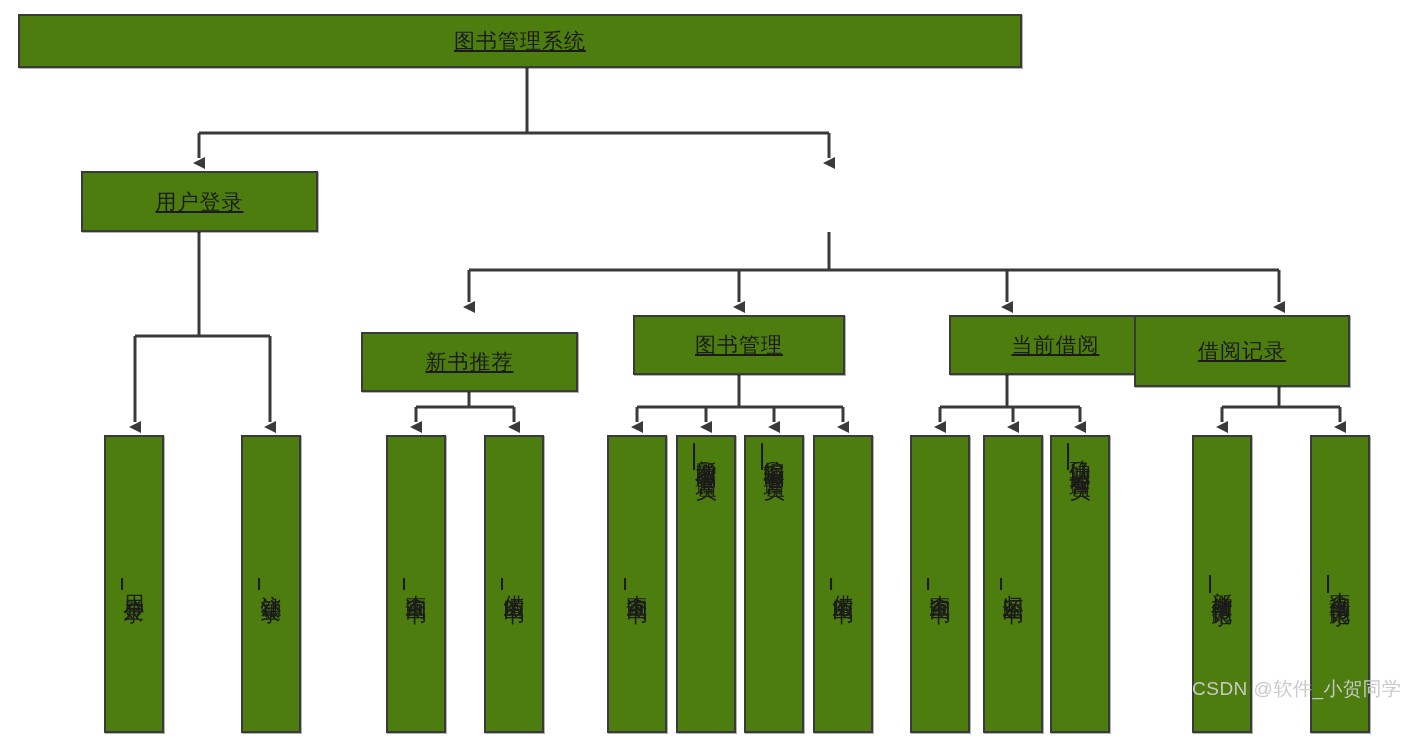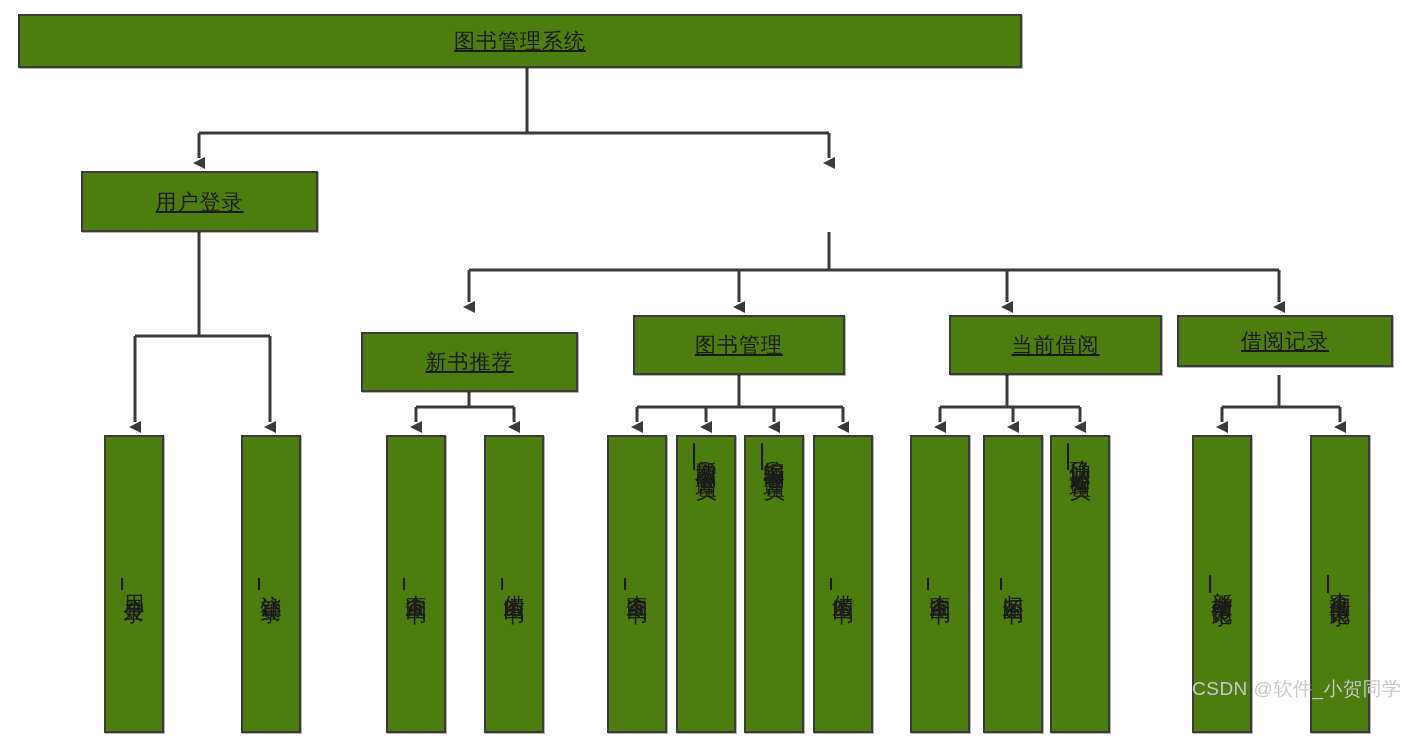--- a/index.html
+++ b/index.html
@@ -95,21 +95,21 @@
     </g>
   </svg>
 
   <div class="node horiz" style="left: 18px; top: 14px; width: 1004px; height: 54px;">图书管理系统</div>
 
   <div class="node horiz" style="left: 81px; top: 171px; width: 237px; height: 61px;">用户登录</div>
 
   <div class="node horiz" style="left: 361px; top: 332px; width: 217px; height: 60px;">新书推荐</div>
   <div class="node horiz" style="left: 633px; top: 315px; width: 212px; height: 60px;">图书管理</div>
   <div class="node horiz" style="left: 901px; top: 315px; width: 213px; height: 60px; margin-left: 48px;">当前借阅</div>
-  <div class="node horiz" style="left: 1177px; top: 315px; width: 216px; height: 52px;">借阅记录</div>
+  <div class="node horiz" style="left: 1134px; top: 315px; width: 216px; height: 72px;">借阅记录</div>
 
   <div class="node vert" style="left: 104px; top: 435px; width: 60px; height: 298px;">用户登录</div>
   <div class="node vert" style="left: 241px; top: 435px; width: 60px; height: 298px;">注销登录</div>
   <div class="node vert" style="left: 386px; top: 435px; width: 60px; height: 298px;">查询图书</div>
   <div class="node vert" style="left: 484px; top: 435px; width: 60px; height: 298px;">借阅图书</div>
   <div class="node vert" style="left: 607px; top: 435px; width: 60px; height: 298px;">查询图书</div>
   <div class="node vert topalign" style="left: 676px; top: 435px; width: 60px; height: 298px;">新增图书（管理员）</div>
   <div class="node vert topalign" style="left: 744px; top: 435px; width: 60px; height: 298px;">编辑图书（管理员）</div>
   <div class="node vert" style="left: 813px; top: 435px; width: 60px; height: 298px;">借阅图书</div>
   <div class="node vert" style="left: 910px; top: 435px; width: 60px; height: 298px;">查询图书</div>

